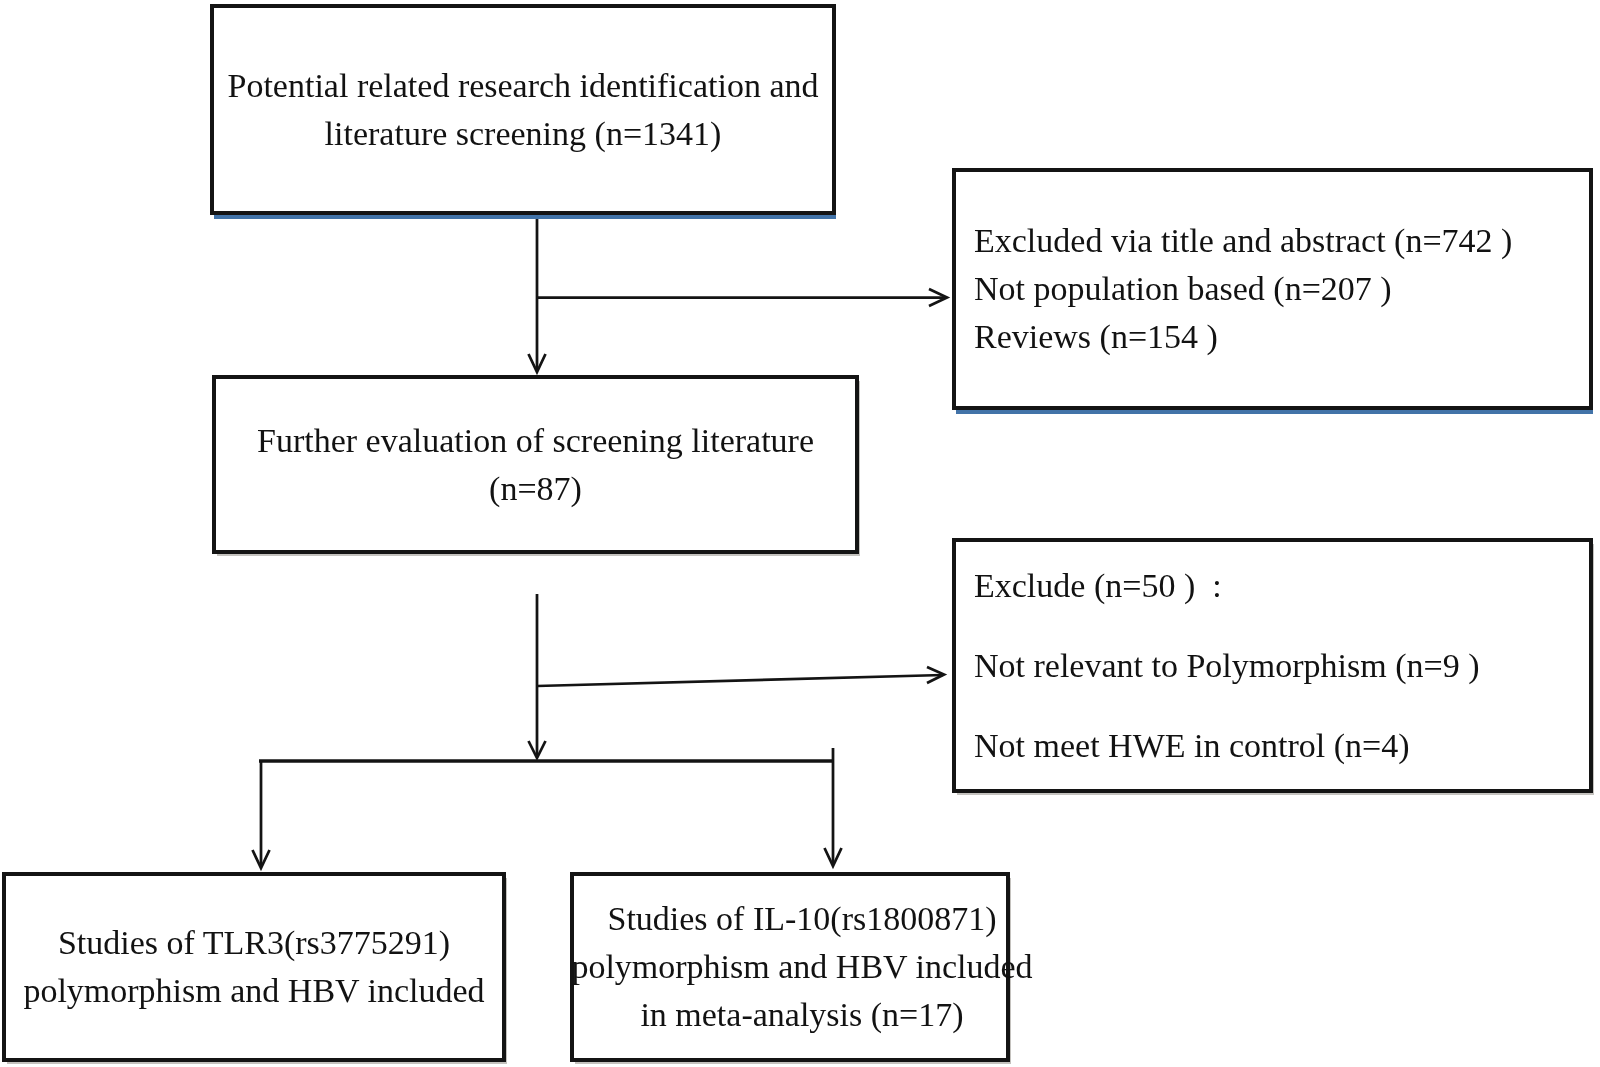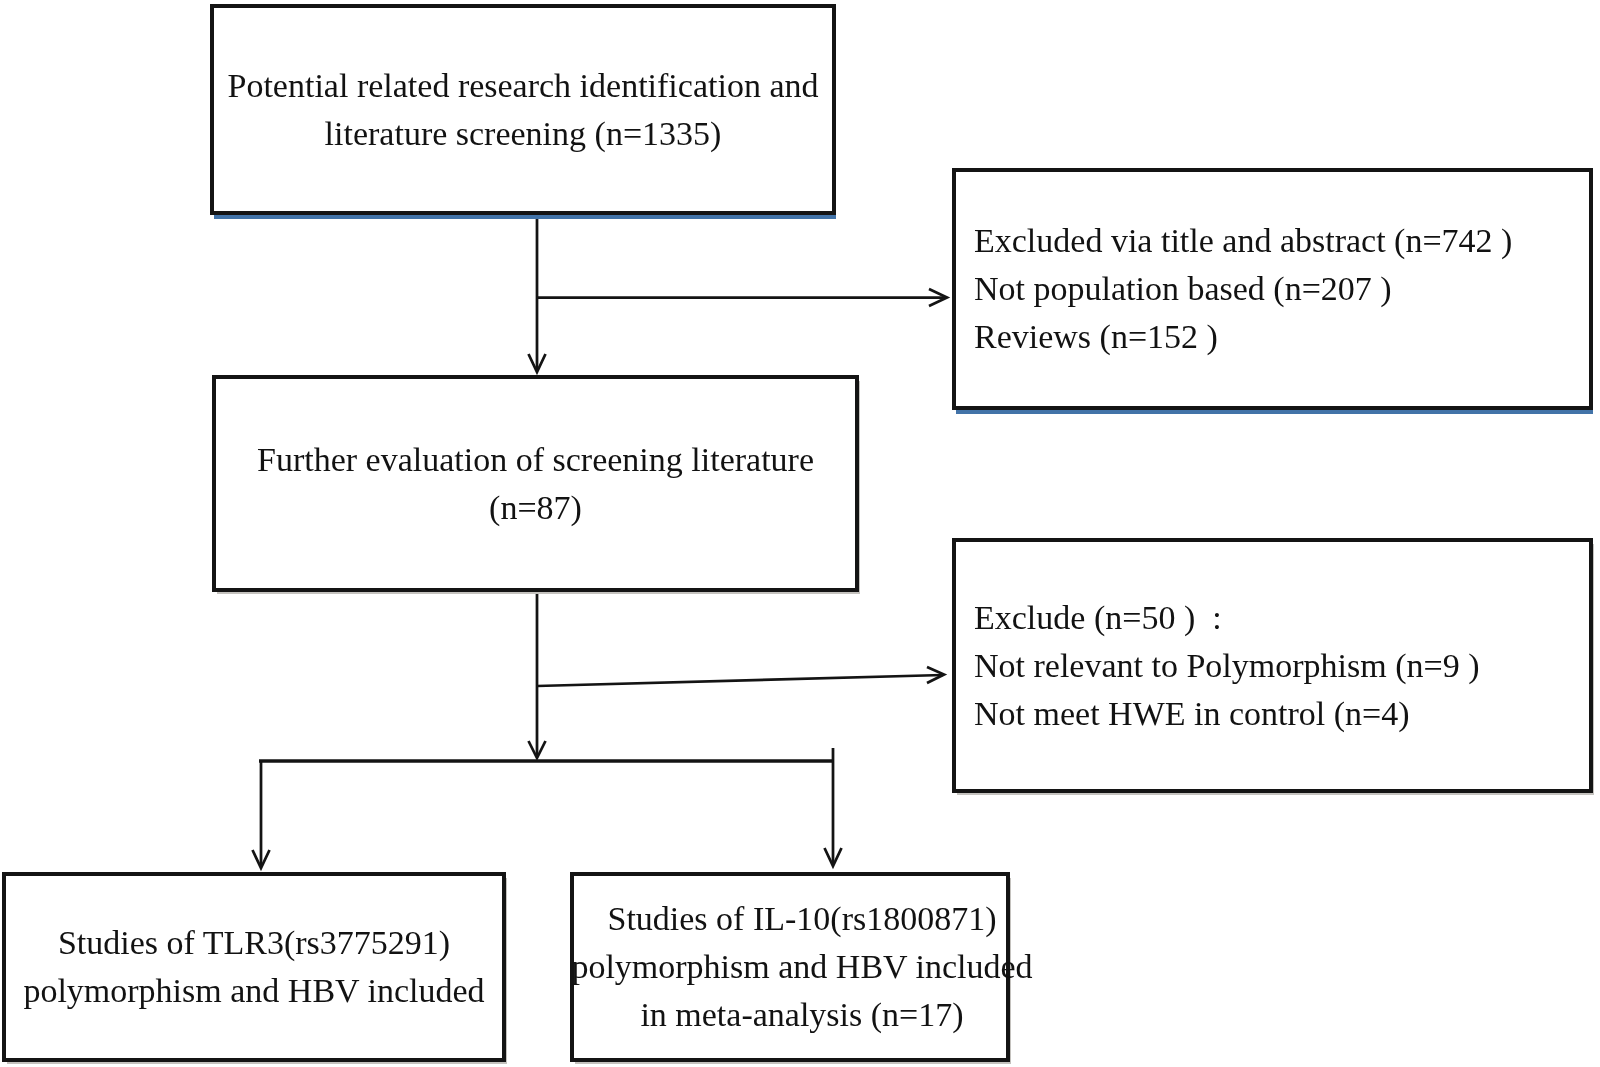--- a/index.html
+++ b/index.html
@@ -39,22 +39,22 @@
     line-height: 48px;
   }
   .centered { align-items: center; text-align: center; }
   .leftpad  { align-items: flex-start; text-align: left; padding-left: 18px; }
 
   .shadow-blue { box-shadow: 2px 6px 0 -2px #4273a8; }
   .shadow-gray { box-shadow: 3px 4px 0 -2px rgba(148,144,136,0.55); }
 
   .box-identification { left: 210px; top: 4px;   width: 626px; height: 211px; }
   .box-exclude-1      { left: 952px; top: 168px; width: 641px; height: 242px; }
-  .box-evaluation     { left: 212px; top: 375px; width: 647px; height: 217px; }
-  .box-exclude-2      { left: 952px; top: 538px; width: 641px; height: 255px; }
+  .box-evaluation     { left: 212px; top: 375px; width: 647px; height: 179px; }
+  .box-exclude-2      { left: 952px; top: 538px; width: 641px; height: 255px; gap: 32px; }
   .box-tlr3           { left: 2px;   top: 872px; width: 504px; height: 190px; }
   .box-il10           { left: 570px; top: 872px; width: 440px; height: 190px; padding-left: 24px; }
 </style>
 </head>
 <body>
 
 <div class="canvas">
 
   <svg class="connectors" viewBox="0 0 1600 1067" xmlns="http://www.w3.org/2000/svg">
     <g stroke="#141414" stroke-width="2.75" fill="none" stroke-linecap="butt">
@@ -77,27 +77,27 @@
       <line x1="261" y1="761" x2="261" y2="865"></line>
       <path d="M252.5,850 L261,868 L269.5,850"></path>
 
       <line x1="833" y1="761" x2="833" y2="863"></line>
       <path d="M824.5,848 L833,866 L841.5,848"></path>
     </g>
   </svg>
 
   <div class="box centered shadow-blue box-identification">
     <div class="ln">Potential related research identification and</div>
-    <div class="ln">literature screening (n=1335)</div>
+    <div class="ln">literature screening (n=1341)</div>
   </div>
 
   <div class="box leftpad shadow-blue box-exclude-1">
     <div class="ln">Excluded via title and abstract (n=742 )</div>
     <div class="ln">Not population based (n=207 )</div>
-    <div class="ln">Reviews (n=152 )</div>
+    <div class="ln">Reviews (n=154 )</div>
   </div>
 
   <div class="box centered shadow-gray box-evaluation">
     <div class="ln">Further evaluation of screening literature</div>
     <div class="ln">(n=87)</div>
   </div>
 
   <div class="box leftpad shadow-gray box-exclude-2">
     <div class="ln">Exclude (n=50 )  :</div>
     <div class="ln">Not relevant to Polymorphism (n=9 )</div>

